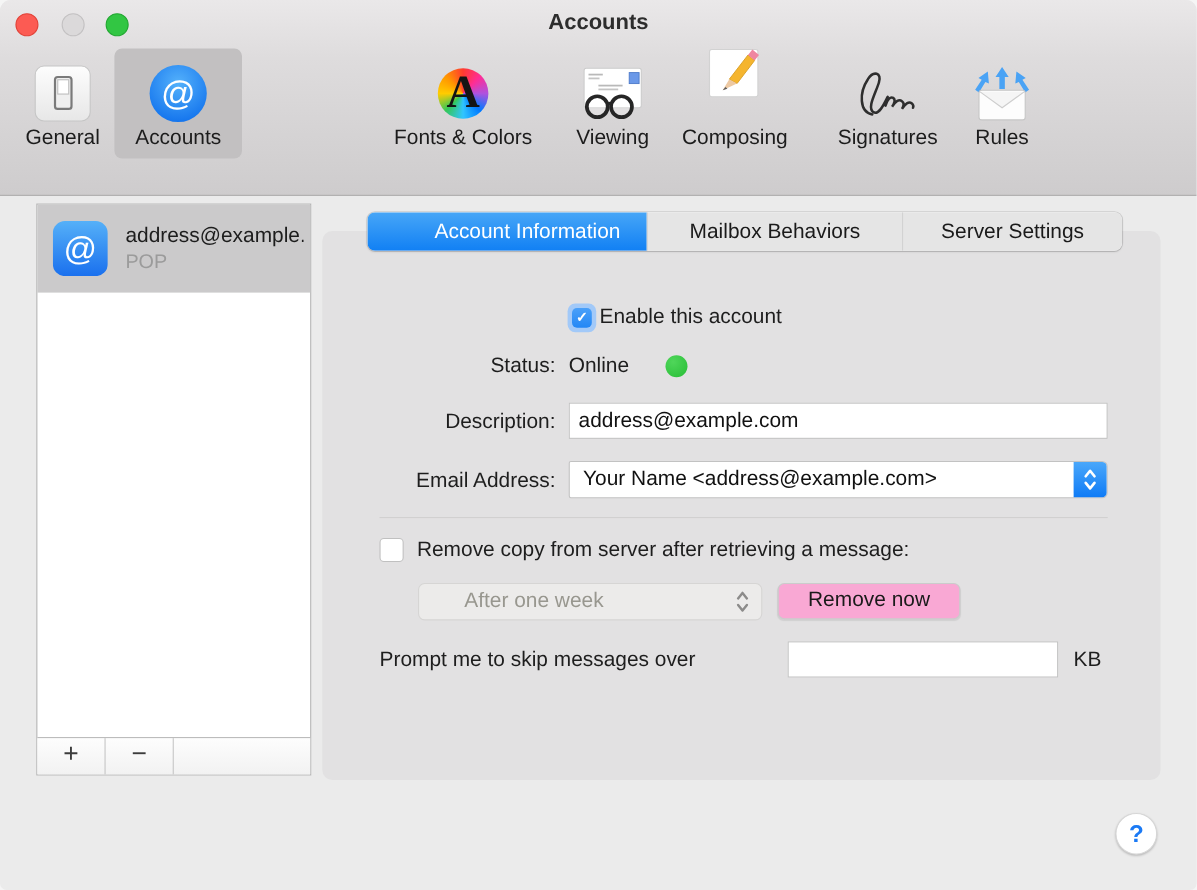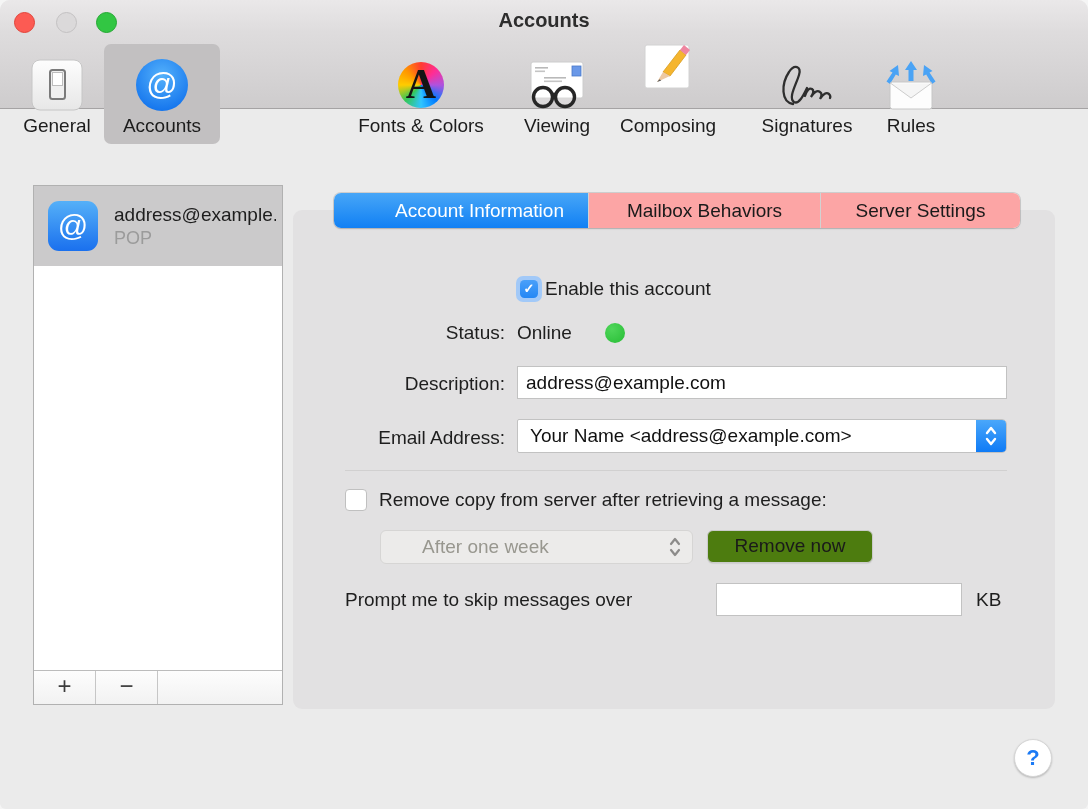--- a/index.html
+++ b/index.html
@@ -3,21 +3,21 @@
 <meta charset="utf-8">
 <style>
   html,body{margin:0;padding:0;background:#f5f5f5;}
   *{box-sizing:border-box;}
   body{font-family:"Liberation Sans", sans-serif;-webkit-font-smoothing:antialiased;}
 
   .window{position:relative;width:1088px;height:809px;background:#ebebeb;
     border-radius:10px 10px 6px 6px;overflow:hidden;}
 
   
-  .header{position:absolute;left:0;top:0;width:1088px;height:109px;
+  .header{position:absolute;left:0;top:0;width:1088px;height:178px;
     background:linear-gradient(#eae8e9 0%,#dedcdd 30%,#cecccd 100%);
     border-bottom:1px solid #a5a3a4;padding-left:28px;}
   .tl{position:absolute;top:12px;width:21px;height:21px;border-radius:50%;}
   .tl.red{left:14px;background:#fc5b53;border:1px solid #e24339;}
   .tl.gray{left:56px;background:#dbd9da;border:1px solid #c3c1c2;}
   .tl.green{left:96px;background:#32c643;border:1px solid #23a832;}
   .win-title{position:absolute;left:0;top:9px;width:100%;text-align:center;
     font-size:20px;font-weight:600;color:#2d2d2d;}
 
   .tb-item{position:absolute;top:44px;height:100px;display:flex;flex-direction:column;
@@ -46,21 +46,21 @@
     font-size:24px;font-weight:300;color:#3c3c3c;line-height:30px;}
 
   
   .panel{position:absolute;left:293px;top:210px;width:762px;height:499px;
     background:#e2e1e2;border-radius:9px;}
 
   .tabs{position:absolute;left:334px;top:193px;height:35px;display:flex;
     border-radius:7px;box-shadow:0 0 0 1px rgba(0,0,0,0.12),0 1px 2px rgba(0,0,0,0.12);
     overflow:hidden;background:#fff;}
   .tab{height:35px;display:flex;align-items:center;justify-content:center;
-    font-size:19px;color:#1a1a1a;background:#fca5a5;border-left:1px solid #d2d2d2;}
+    font-size:19px;color:#1a1a1a;background:#e5e5e5;border-left:1px solid #d2d2d2;}
   .tab:first-child{border-left:none;}
   .tab.selected{background:linear-gradient(#47a6f7,#1180f4);color:#ffffff;border-left:none;}
 
   
   .flabel{position:absolute;font-size:19px;color:#1e1e1e;white-space:nowrap;}
   .r-align{text-align:right;}
 
   .cbx-halo{position:absolute;width:26px;height:26px;border-radius:7px;background:#a2c9f8;}
   .cbx-inner{position:absolute;left:4px;top:4px;width:18px;height:18px;border-radius:4.5px;
     background:linear-gradient(#4aa0f9,#2387f5);color:#fff;font-size:13px;font-weight:700;
@@ -81,21 +81,21 @@
     background:linear-gradient(#4aa7fa,#0f7bf6);border-radius:0 4px 4px 0;
     display:flex;align-items:center;justify-content:center;}
 
   .sep{position:absolute;height:1px;background:#d1d0d0;}
 
   .popup-disabled{position:absolute;height:34px;background:#ecebea;border:1px solid #d6d5d4;
     border-radius:6px;}
   .popup-disabled .val{position:absolute;left:14px;top:0;line-height:32px;font-size:19px;color:#98978f;margin-left:27px;}
   .popup-disabled .chev{position:absolute;right:10px;top:5px;}
 
-  .push-btn{position:absolute;height:33px;background:#4d7c0f;border:1px solid #cbcbcb;border-radius:6px;
+  .push-btn{position:absolute;height:33px;background:#f9a8d4;border:1px solid #cbcbcb;border-radius:6px;
     font-size:19px;color:#1a1a1a;text-align:center;line-height:30px;
     box-shadow:0 1px 1px rgba(0,0,0,0.08);}
 
   .help-btn{position:absolute;left:1014px;top:739px;width:38px;height:38px;border-radius:50%;
     background:#fff;border:1px solid #d6d6d6;box-shadow:0 1px 2px rgba(0,0,0,0.22);
     color:#1b7af5;font-size:22px;font-weight:600;text-align:center;line-height:35px;}
 </style>
 </head>
 <body>
 

